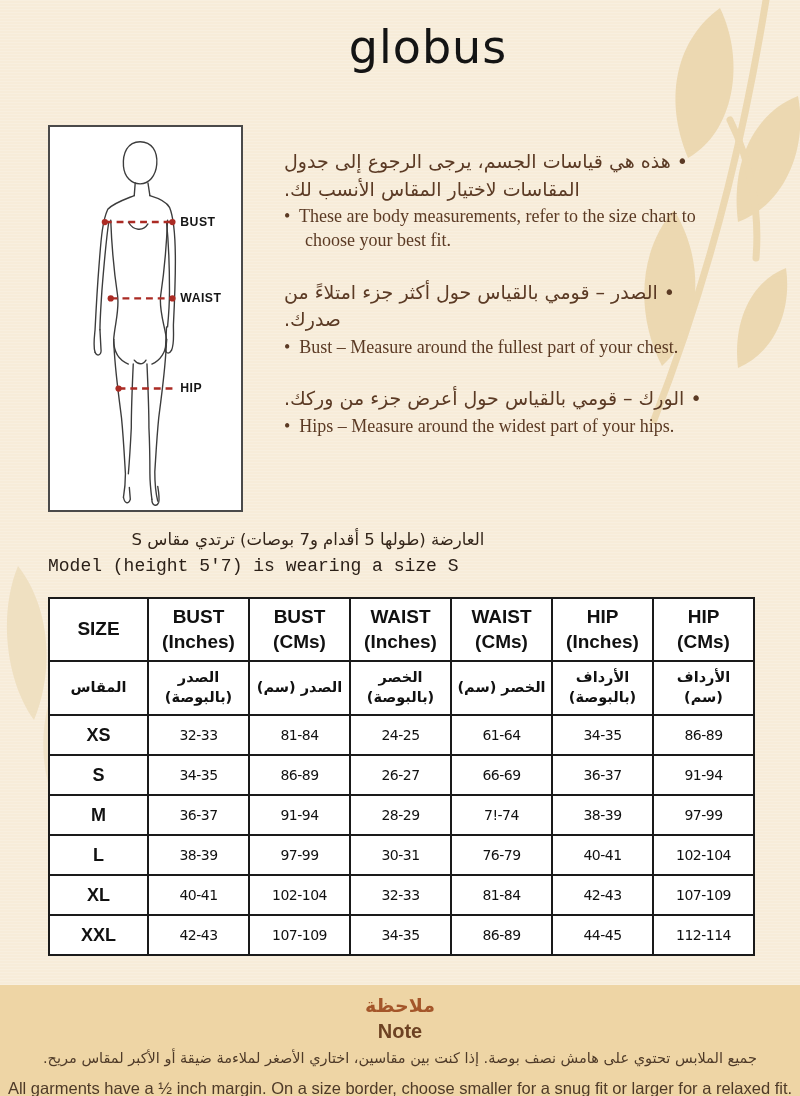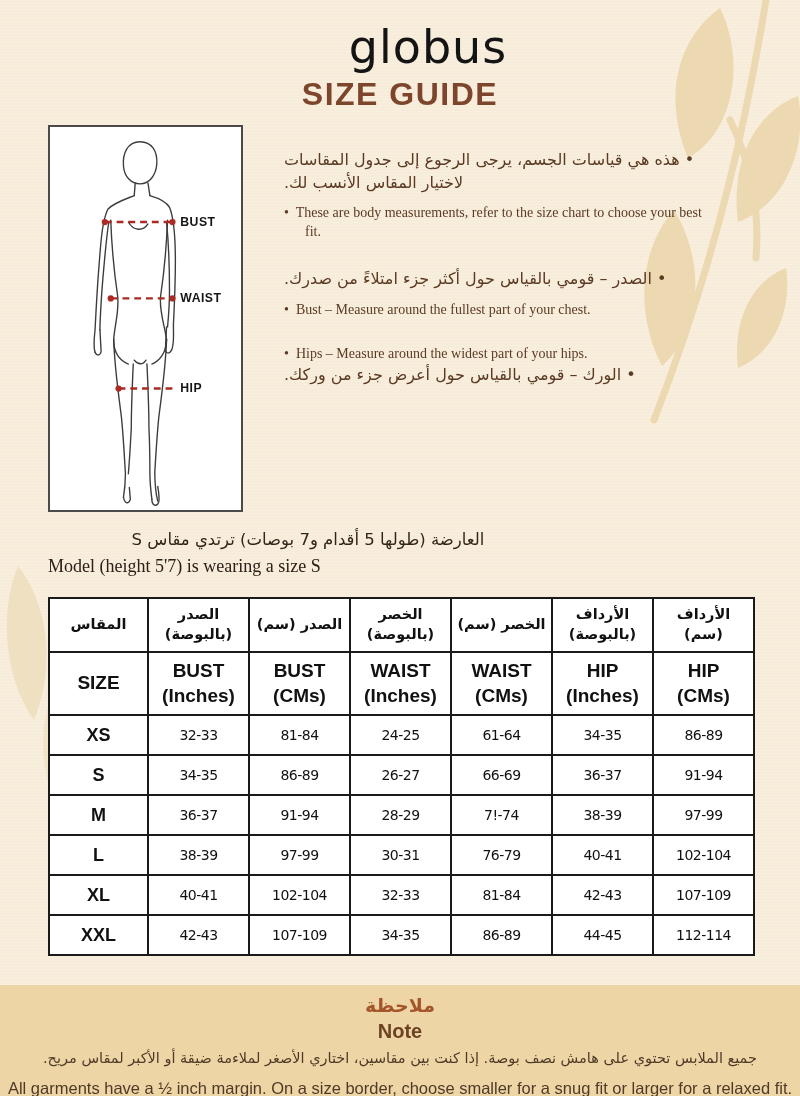--- a/index.html
+++ b/index.html
@@ -30,34 +30,34 @@
   .figure-box{
     position:absolute; left:48px; top:125px; width:195px; height:387px;
     background:#fff; border:2px solid #4a4a4a; box-sizing:border-box;
   }
   .figure-box svg{display:block; width:100%; height:100%;}
   .bullets{position:absolute; left:284px; top:148px; width:436px;}
   .b-group{margin-bottom:26px;}
   .b-line{position:relative; color:var(--text-brown);}
   .b-line.ar{
     direction:rtl; text-align:left;
-    font-family:"DejaVu Sans", sans-serif; font-size:16px; line-height:1.45;
+    font-family:"DejaVu Sans", sans-serif; font-size:19px; line-height:1.45;
   }
   .b-line.en{
-    font-family:"Liberation Serif", serif; font-size:14px; line-height:1.32;
-    padding-left:21px; text-indent:-21px; margin-top:10px;
+    font-family:"Liberation Serif", serif; font-size:18px; line-height:1.32;
+    padding-left:21px; text-indent:-21px; margin-top:2px;
   }
   .blt{color:var(--text-brown);}
   .model-note{position:absolute; left:48px; top:527px; width:520px;}
   .model-ar{
     direction:rtl; text-align:center; font-family:"DejaVu Sans", sans-serif;
     font-size:16.5px; color:#33251a; line-height:1.6;
   }
   .model-en{
-    font-family:Liberation Serif, serif; font-size:18px; color:#2b2018; line-height:1.5;
+    font-family:Liberation Mono, monospace; font-size:18px; color:#2b2018; line-height:1.5;
   }
   table#size-table{
     position:absolute; left:48px; top:597px; width:707px;
     border-collapse:collapse; background:#fff; table-layout:fixed;
   }
   #size-table th, #size-table td{
     border:2px solid var(--table-border); text-align:center; vertical-align:middle;
     padding:0 2px; color:#111; background:#fff;
   }
   #size-table .h-en{height:61px; font-size:19px; font-weight:700; line-height:1.3; font-family:"Liberation Sans", sans-serif;}
@@ -93,21 +93,20 @@
   </svg>
 
   <svg class="deco deco-left" width="120" height="280" viewBox="0 0 120 280" aria-hidden="true">
     <g fill="#efe0c1">
       <path d="M18,10 C48,48 56,110 34,164 C6,126 -2,58 18,10 Z"></path>
       <path d="M60,120 C84,160 88,216 66,268 C40,230 34,166 60,120 Z" opacity="0.75"></path>
     </g>
   </svg>
 
   <div class="logo">globus</div>
-  <div class="subtitle">SIZE GUIDE</div>
 
   <div class="figure-box">
     <svg viewBox="0 0 195 387">
       <g fill="none" stroke="#3c3c3c" stroke-width="1.4" stroke-linecap="round">
         <path d="M92,13 C79,13 74,25 75,38 C76,49 83,56 92,56 C101,56 108,48 109,36 C110,23 104,13 92,13 Z"></path>
         <path d="M87,55 L86,68"></path>
           <path d="M100,55 L102,68"></path>
         <path d="M86,68 C76,72 64,76 59,82 C53,95 52,115 50,140 C48,165 47,185 46,205 C45,215 44,222 46,228"></path>
         <path d="M46,228 C48,233 53,231 52,224 L51,205"></path>
         <path d="M60,95 C57,115 55,140 53,165 C52,180 51,195 51,205"></path>
@@ -150,79 +149,79 @@
   <div class="bullets" id="bullets">
       <div class="b-group">
         <div class="b-line ar" dir="rtl"><span class="blt">•</span> <span>هذه هي قياسات الجسم، يرجى الرجوع إلى جدول المقاسات لاختيار المقاس الأنسب لك.</span></div>
         <div class="b-line en"><span class="blt">•</span>&nbsp; <span>These are body measurements, refer to the size chart to choose your best fit.</span></div>
       </div>
       <div class="b-group">
         <div class="b-line ar" dir="rtl"><span class="blt">•</span> <span>الصدر – قومي بالقياس حول أكثر جزء امتلاءً من صدرك.</span></div>
         <div class="b-line en"><span class="blt">•</span>&nbsp; <span>Bust – Measure around the fullest part of your chest.</span></div>
       </div>
       <div class="b-group">
+        <div class="b-line ar" dir="rtl"><span class="blt">•</span> <span>الورك – قومي بالقياس حول أعرض جزء من وركك.</span></div>
         <div class="b-line en"><span class="blt">•</span>&nbsp; <span>Hips – Measure around the widest part of your hips.</span></div>
-        <div class="b-line ar" dir="rtl"><span class="blt">•</span> <span>الورك – قومي بالقياس حول أعرض جزء من وركك.</span></div>
       </div>
     </div>
 
   <div class="model-note">
     <div class="model-ar" dir="rtl">العارضة (طولها 5 أقدام و7 بوصات) ترتدي مقاس S</div>
     <div class="model-en">Model (height 5'7) is wearing a size S</div>
   </div>
 
   <table id="size-table">
     <colgroup>
         <col class="first">
         <col>
         <col>
         <col>
         <col>
         <col>
         <col>
       </colgroup>
     <thead id="t-head">
+        <tr>
+          <th class="h-en">
+            <div>SIZE</div>
+          </th>
+          <th class="h-en">
+            <div>BUST</div>
+            <div>(Inches)</div>
+          </th>
+          <th class="h-en">
+            <div>BUST</div>
+            <div>(CMs)</div>
+          </th>
+          <th class="h-en">
+            <div>WAIST</div>
+            <div>(Inches)</div>
+          </th>
+          <th class="h-en">
+            <div>WAIST</div>
+            <div>(CMs)</div>
+          </th>
+          <th class="h-en">
+            <div>HIP</div>
+            <div>(Inches)</div>
+          </th>
+          <th class="h-en">
+            <div>HIP</div>
+            <div>(CMs)</div>
+          </th>
+        </tr>
         <tr>
           <th class="h-ar" dir="rtl">المقاس</th>
           <th class="h-ar" dir="rtl">الصدر (بالبوصة)</th>
           <th class="h-ar" dir="rtl">الصدر (سم)</th>
           <th class="h-ar" dir="rtl">الخصر (بالبوصة)</th>
           <th class="h-ar" dir="rtl">الخصر (سم)</th>
           <th class="h-ar" dir="rtl">الأرداف (بالبوصة)</th>
           <th class="h-ar" dir="rtl">الأرداف (سم)</th>
         </tr>
-        <tr>
-          <th class="h-en">
-            <div>SIZE</div>
-          </th>
-          <th class="h-en">
-            <div>BUST</div>
-            <div>(Inches)</div>
-          </th>
-          <th class="h-en">
-            <div>BUST</div>
-            <div>(CMs)</div>
-          </th>
-          <th class="h-en">
-            <div>WAIST</div>
-            <div>(Inches)</div>
-          </th>
-          <th class="h-en">
-            <div>WAIST</div>
-            <div>(CMs)</div>
-          </th>
-          <th class="h-en">
-            <div>HIP</div>
-            <div>(Inches)</div>
-          </th>
-          <th class="h-en">
-            <div>HIP</div>
-            <div>(CMs)</div>
-          </th>
-        </tr>
       </thead>
     <tbody id="t-body">
         <tr>
           <td class="c-size">XS</td>
           <td class="c-val">32-33</td>
           <td class="c-val">81-84</td>
           <td class="c-val">24-25</td>
           <td class="c-val">61-64</td>
           <td class="c-val">34-35</td>
           <td class="c-val">86-89</td>

